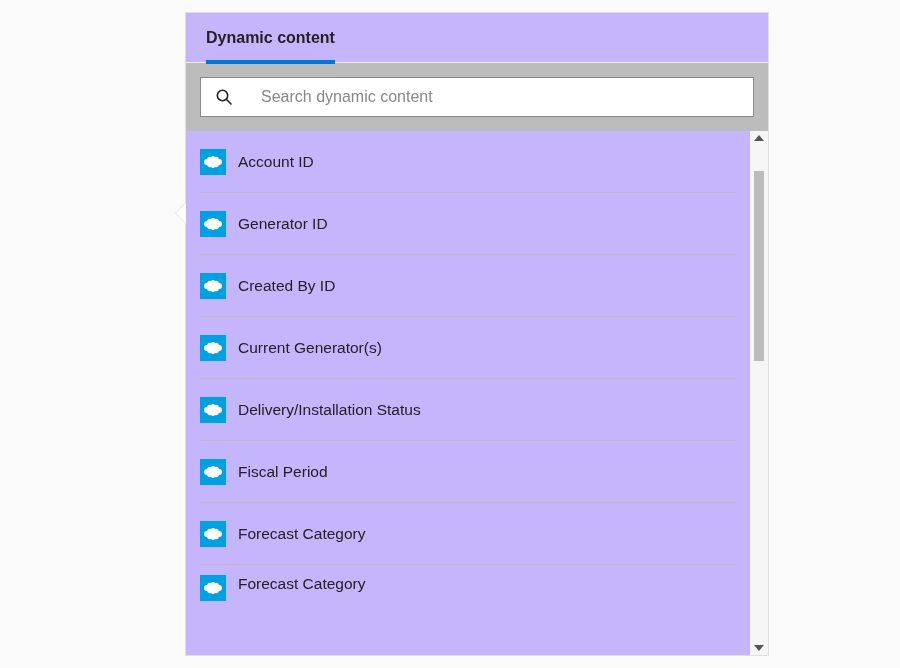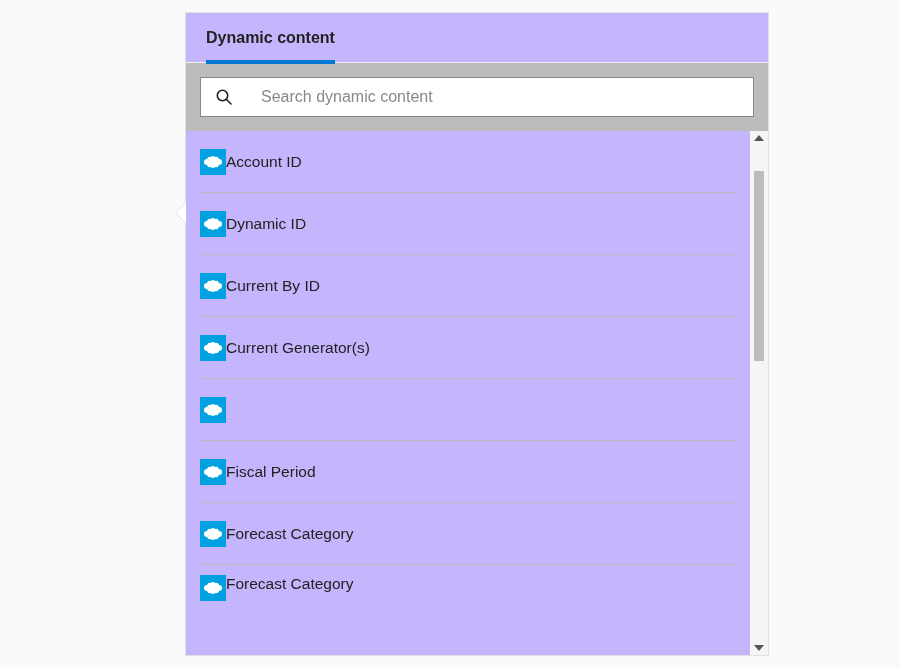--- a/index.html
+++ b/index.html
@@ -89,21 +89,21 @@
   }
   .list {
     flex: 1;
     overflow: hidden;
     padding: 0 14px;
   }
   .item {
     display: flex;
     align-items: center;
     height: 62px;
-    gap: 0;
+    gap: 12px;
     border-bottom: 1px solid #bbb;
     cursor: pointer;
   }
   .item:first-child { border-top: none; }
   .item-icon {
     width: 26px;
     height: 26px;
     background: #00a1e0;
     display: flex;
     align-items: center;
@@ -172,44 +172,45 @@
             </svg>
         </span>
         <span class="item-label">Account ID</span>
       </div>
       <div class="item">
         <span class="item-icon">
           <svg width="18" height="12" viewBox="0 0 18 12">
               <path d="M3 9 Q0 9 0 6 Q0 3 3 3 Q4 0 7 1 Q9 -1 11 1 Q14 0 15 3 Q18 3 18 6 Q18 9 15 9 Q14 12 11 11 Q9 13 7 11 Q4 12 3 9 Z" fill="#fff"></path>
             </svg>
         </span>
-        <span class="item-label">Dynamic ID</span>
-      </div>
-      <div class="item">
-        <span class="item-icon">
-          <svg width="18" height="12" viewBox="0 0 18 12">
-              <path d="M3 9 Q0 9 0 6 Q0 3 3 3 Q4 0 7 1 Q9 -1 11 1 Q14 0 15 3 Q18 3 18 6 Q18 9 15 9 Q14 12 11 11 Q9 13 7 11 Q4 12 3 9 Z" fill="#fff"></path>
-            </svg>
-        </span>
-        <span class="item-label">Current By ID</span>
+        <span class="item-label">Generator ID</span>
+      </div>
+      <div class="item">
+        <span class="item-icon">
+          <svg width="18" height="12" viewBox="0 0 18 12">
+              <path d="M3 9 Q0 9 0 6 Q0 3 3 3 Q4 0 7 1 Q9 -1 11 1 Q14 0 15 3 Q18 3 18 6 Q18 9 15 9 Q14 12 11 11 Q9 13 7 11 Q4 12 3 9 Z" fill="#fff"></path>
+            </svg>
+        </span>
+        <span class="item-label">Created By ID</span>
       </div>
       <div class="item">
         <span class="item-icon">
           <svg width="18" height="12" viewBox="0 0 18 12">
               <path d="M3 9 Q0 9 0 6 Q0 3 3 3 Q4 0 7 1 Q9 -1 11 1 Q14 0 15 3 Q18 3 18 6 Q18 9 15 9 Q14 12 11 11 Q9 13 7 11 Q4 12 3 9 Z" fill="#fff"></path>
             </svg>
         </span>
         <span class="item-label">Current Generator(s)</span>
       </div>
       <div class="item">
         <span class="item-icon">
           <svg width="18" height="12" viewBox="0 0 18 12">
               <path d="M3 9 Q0 9 0 6 Q0 3 3 3 Q4 0 7 1 Q9 -1 11 1 Q14 0 15 3 Q18 3 18 6 Q18 9 15 9 Q14 12 11 11 Q9 13 7 11 Q4 12 3 9 Z" fill="#fff"></path>
             </svg>
         </span>
+        <span class="item-label">Delivery/Installation Status</span>
       </div>
       <div class="item">
         <span class="item-icon">
           <svg width="18" height="12" viewBox="0 0 18 12">
               <path d="M3 9 Q0 9 0 6 Q0 3 3 3 Q4 0 7 1 Q9 -1 11 1 Q14 0 15 3 Q18 3 18 6 Q18 9 15 9 Q14 12 11 11 Q9 13 7 11 Q4 12 3 9 Z" fill="#fff"></path>
             </svg>
         </span>
         <span class="item-label">Fiscal Period</span>
       </div>
       <div class="item">

